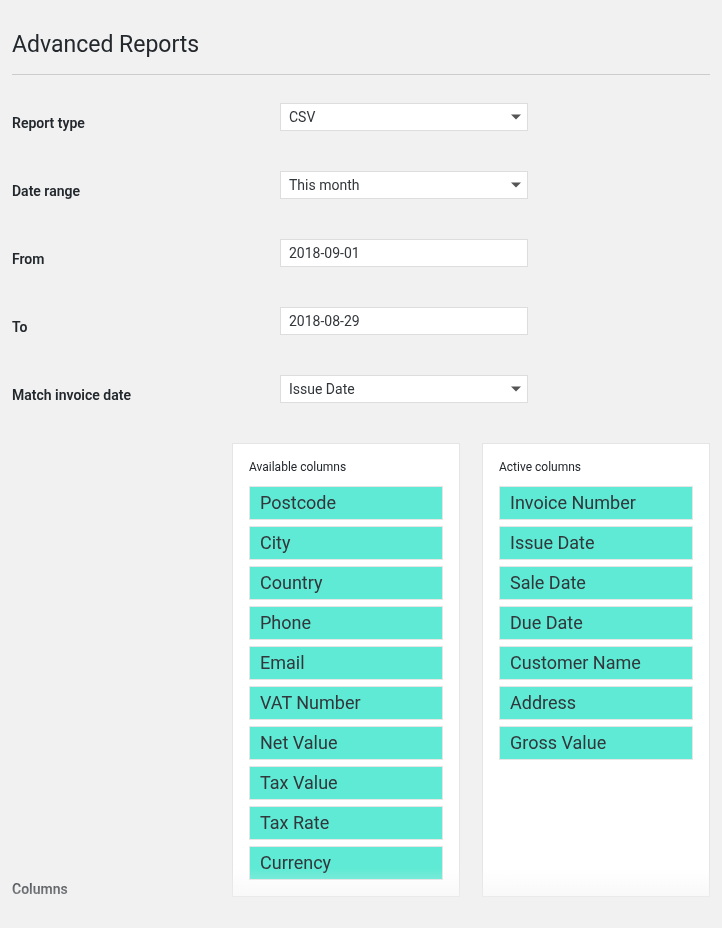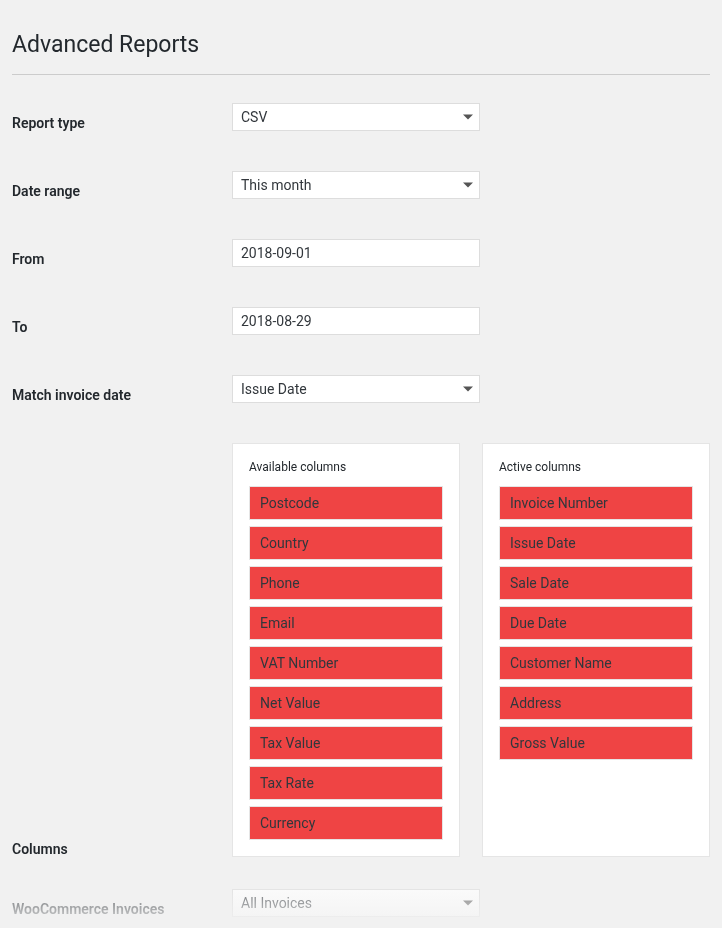--- a/index.html
+++ b/index.html
@@ -36,20 +36,21 @@
   .form-label {
     width: 220px;
     flex: 0 0 220px;
     font-weight: 600;
     font-size: 14px;
     padding-top: 4px;
     color: #23282d;
   }
   .form-control {
     flex: 0 0 248px;
+    margin-left: 48px;
   }
   .select-wrap, .text-input {
     width: 100%;
     height: 28px;
     background: #fff;
     border: 1px solid #ddd;
     padding: 0 8px;
     font-size: 14px;
     color: #32373c;
     display: flex;
@@ -81,27 +82,27 @@
     font-weight: 400;
     font-size: 12px;
     margin: 0 0 12px 0;
   }
   .item-list {
     display: flex;
     flex-direction: column;
     gap: 6px;
   }
   .col-item {
-    background: #ef4444;
+    background: #5eead4;
     border: 1px solid #e5e5e5;
     height: 30px;
     display: flex;
     align-items: center;
     padding: 16px 10px;
-    font-size: 14px;
+    font-size: 18px;
     color: #32373c;
     cursor: move;
   }
   .fade-overlay {
     position: absolute;
     left: 0; right: 0; bottom: 0;
     height: 60px;
     background: linear-gradient(to bottom, rgba(241,241,241,0) 0%, rgba(241,241,241,0.95) 100%);
     pointer-events: none;
   }
@@ -160,20 +161,21 @@
   </div>
 </div>
 
 <div class="form-row" style="margin-bottom:32px;">
   <div class="form-label">Columns</div>
   <div class="columns-area">
     <div class="panel">
       <div class="panel-title">Available columns</div>
       <div class="item-list" id="available-list">
           <div class="col-item">Postcode</div>
+          <div class="col-item">City</div>
           <div class="col-item">Country</div>
           <div class="col-item">Phone</div>
           <div class="col-item">Email</div>
           <div class="col-item">VAT Number</div>
           <div class="col-item">Net Value</div>
           <div class="col-item">Tax Value</div>
           <div class="col-item">Tax Rate</div>
           <div class="col-item">Currency</div>
         </div>
     </div>

